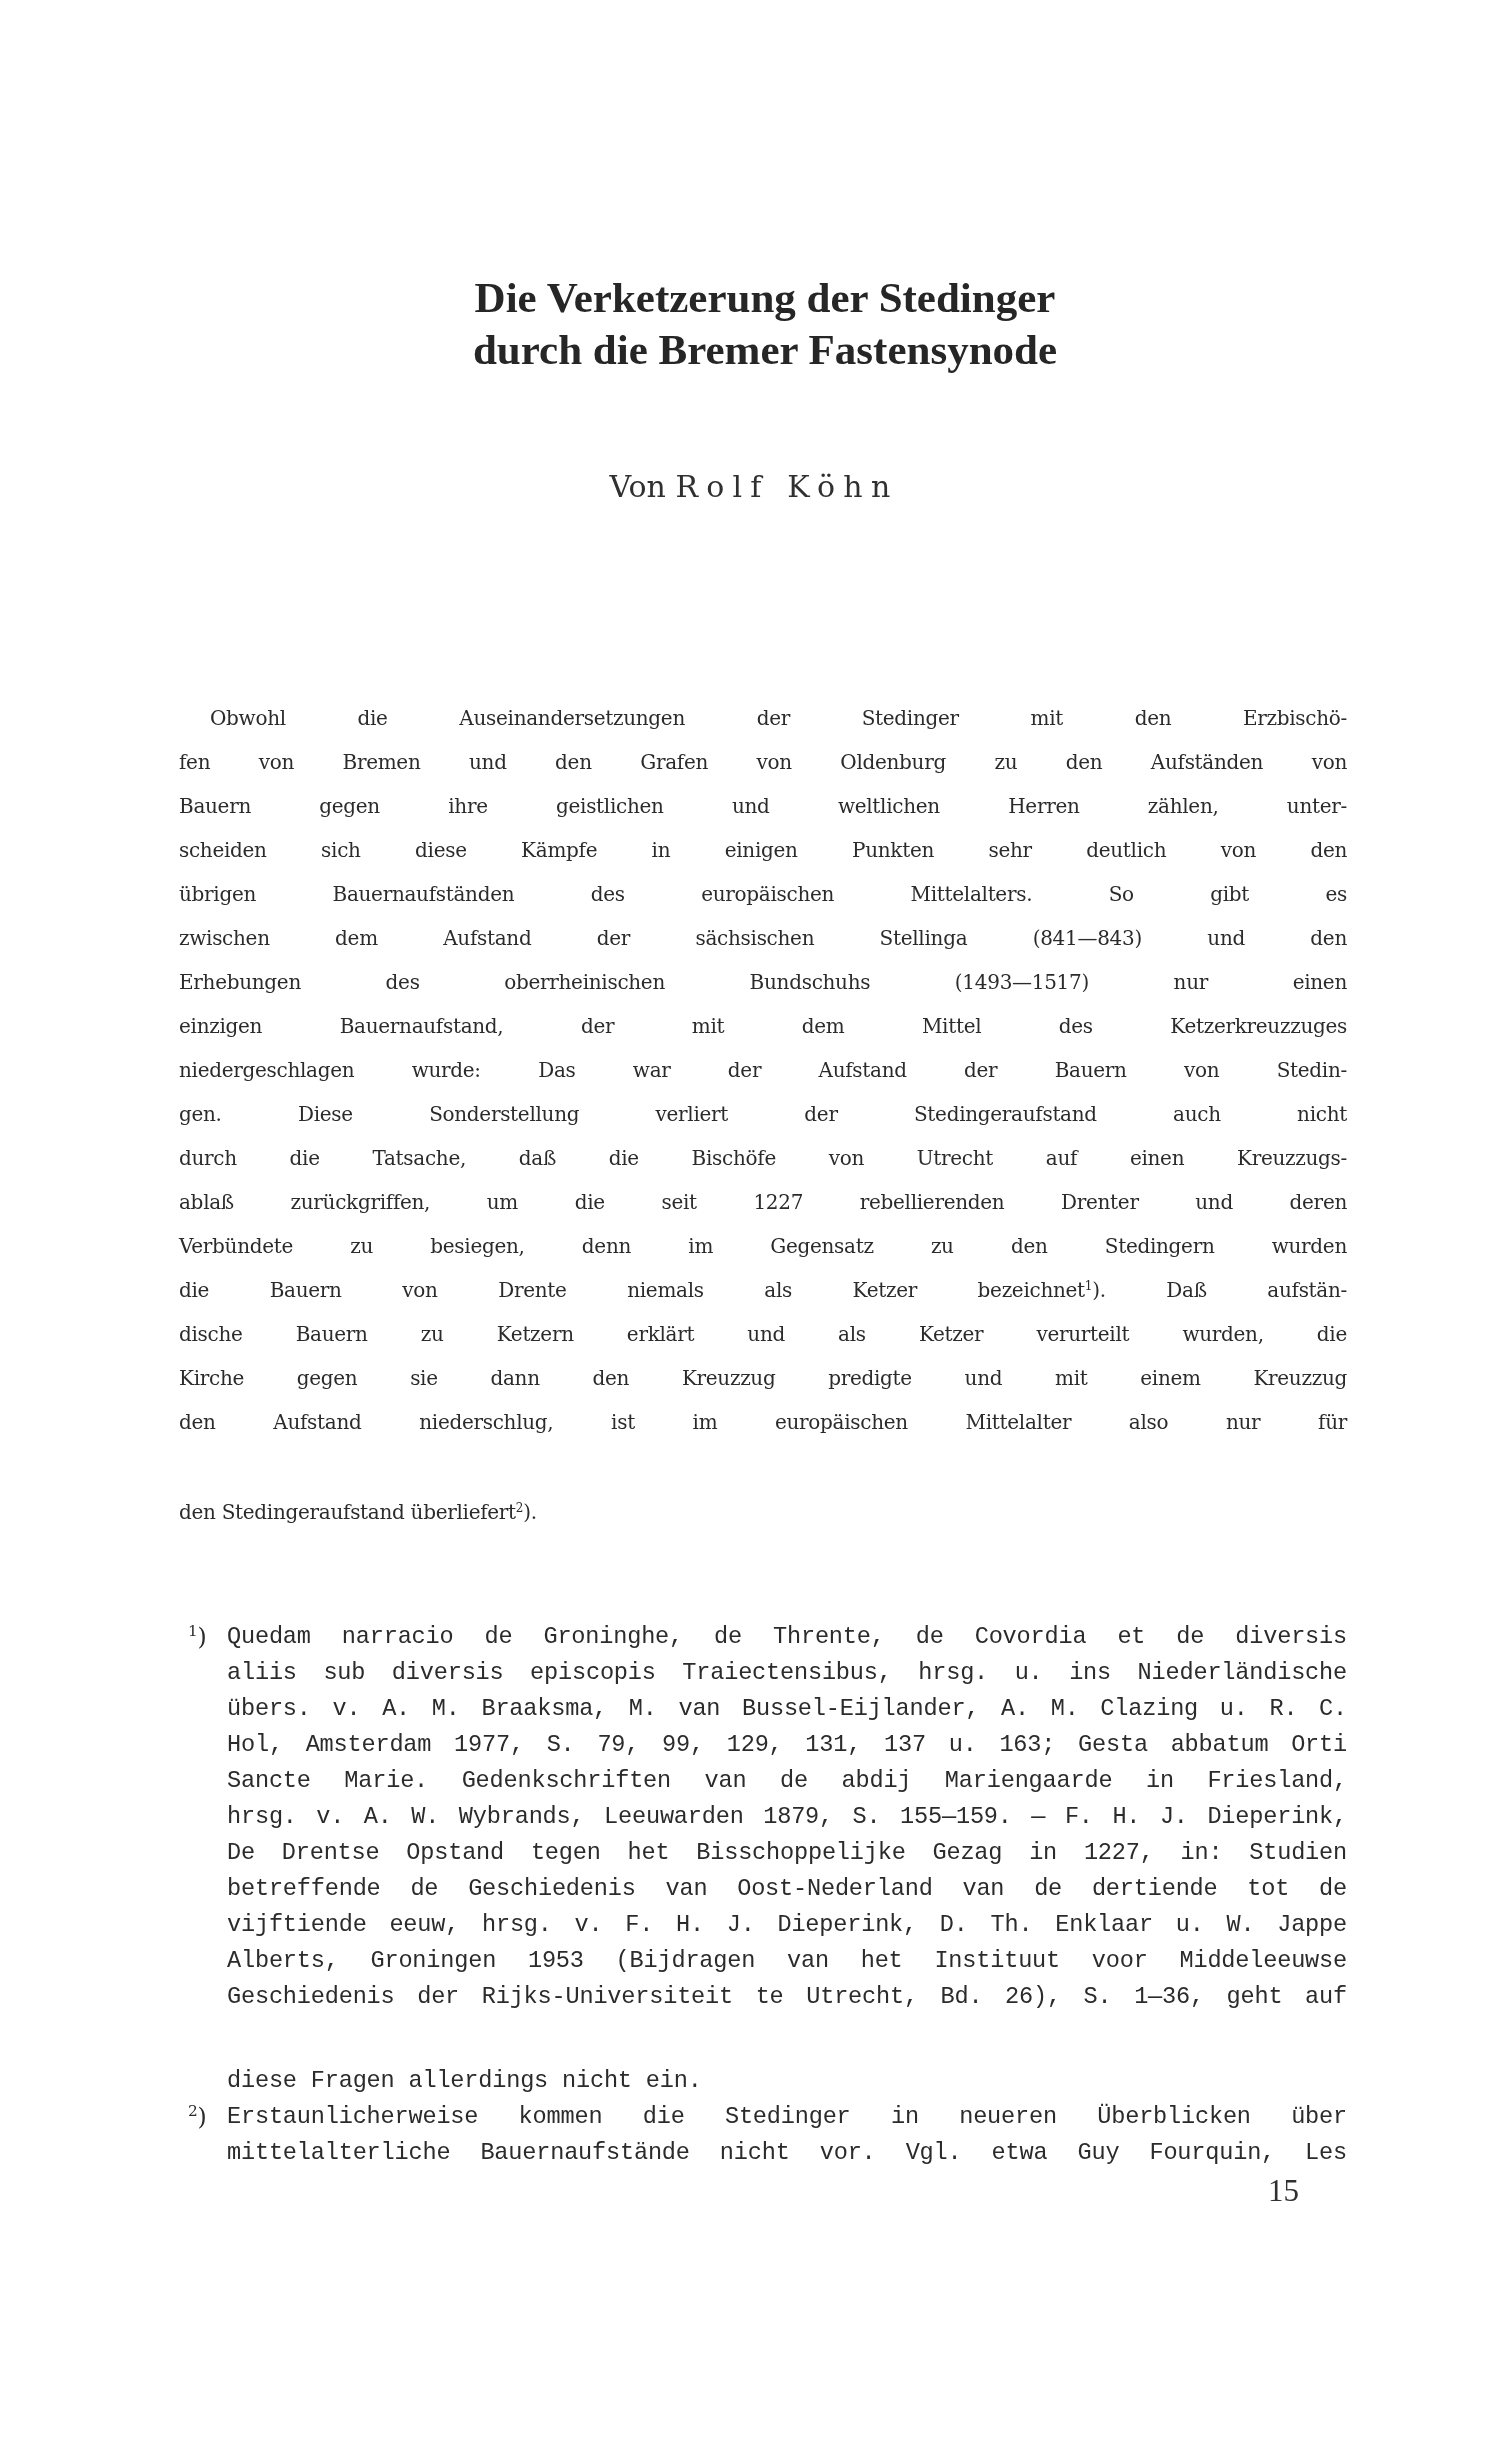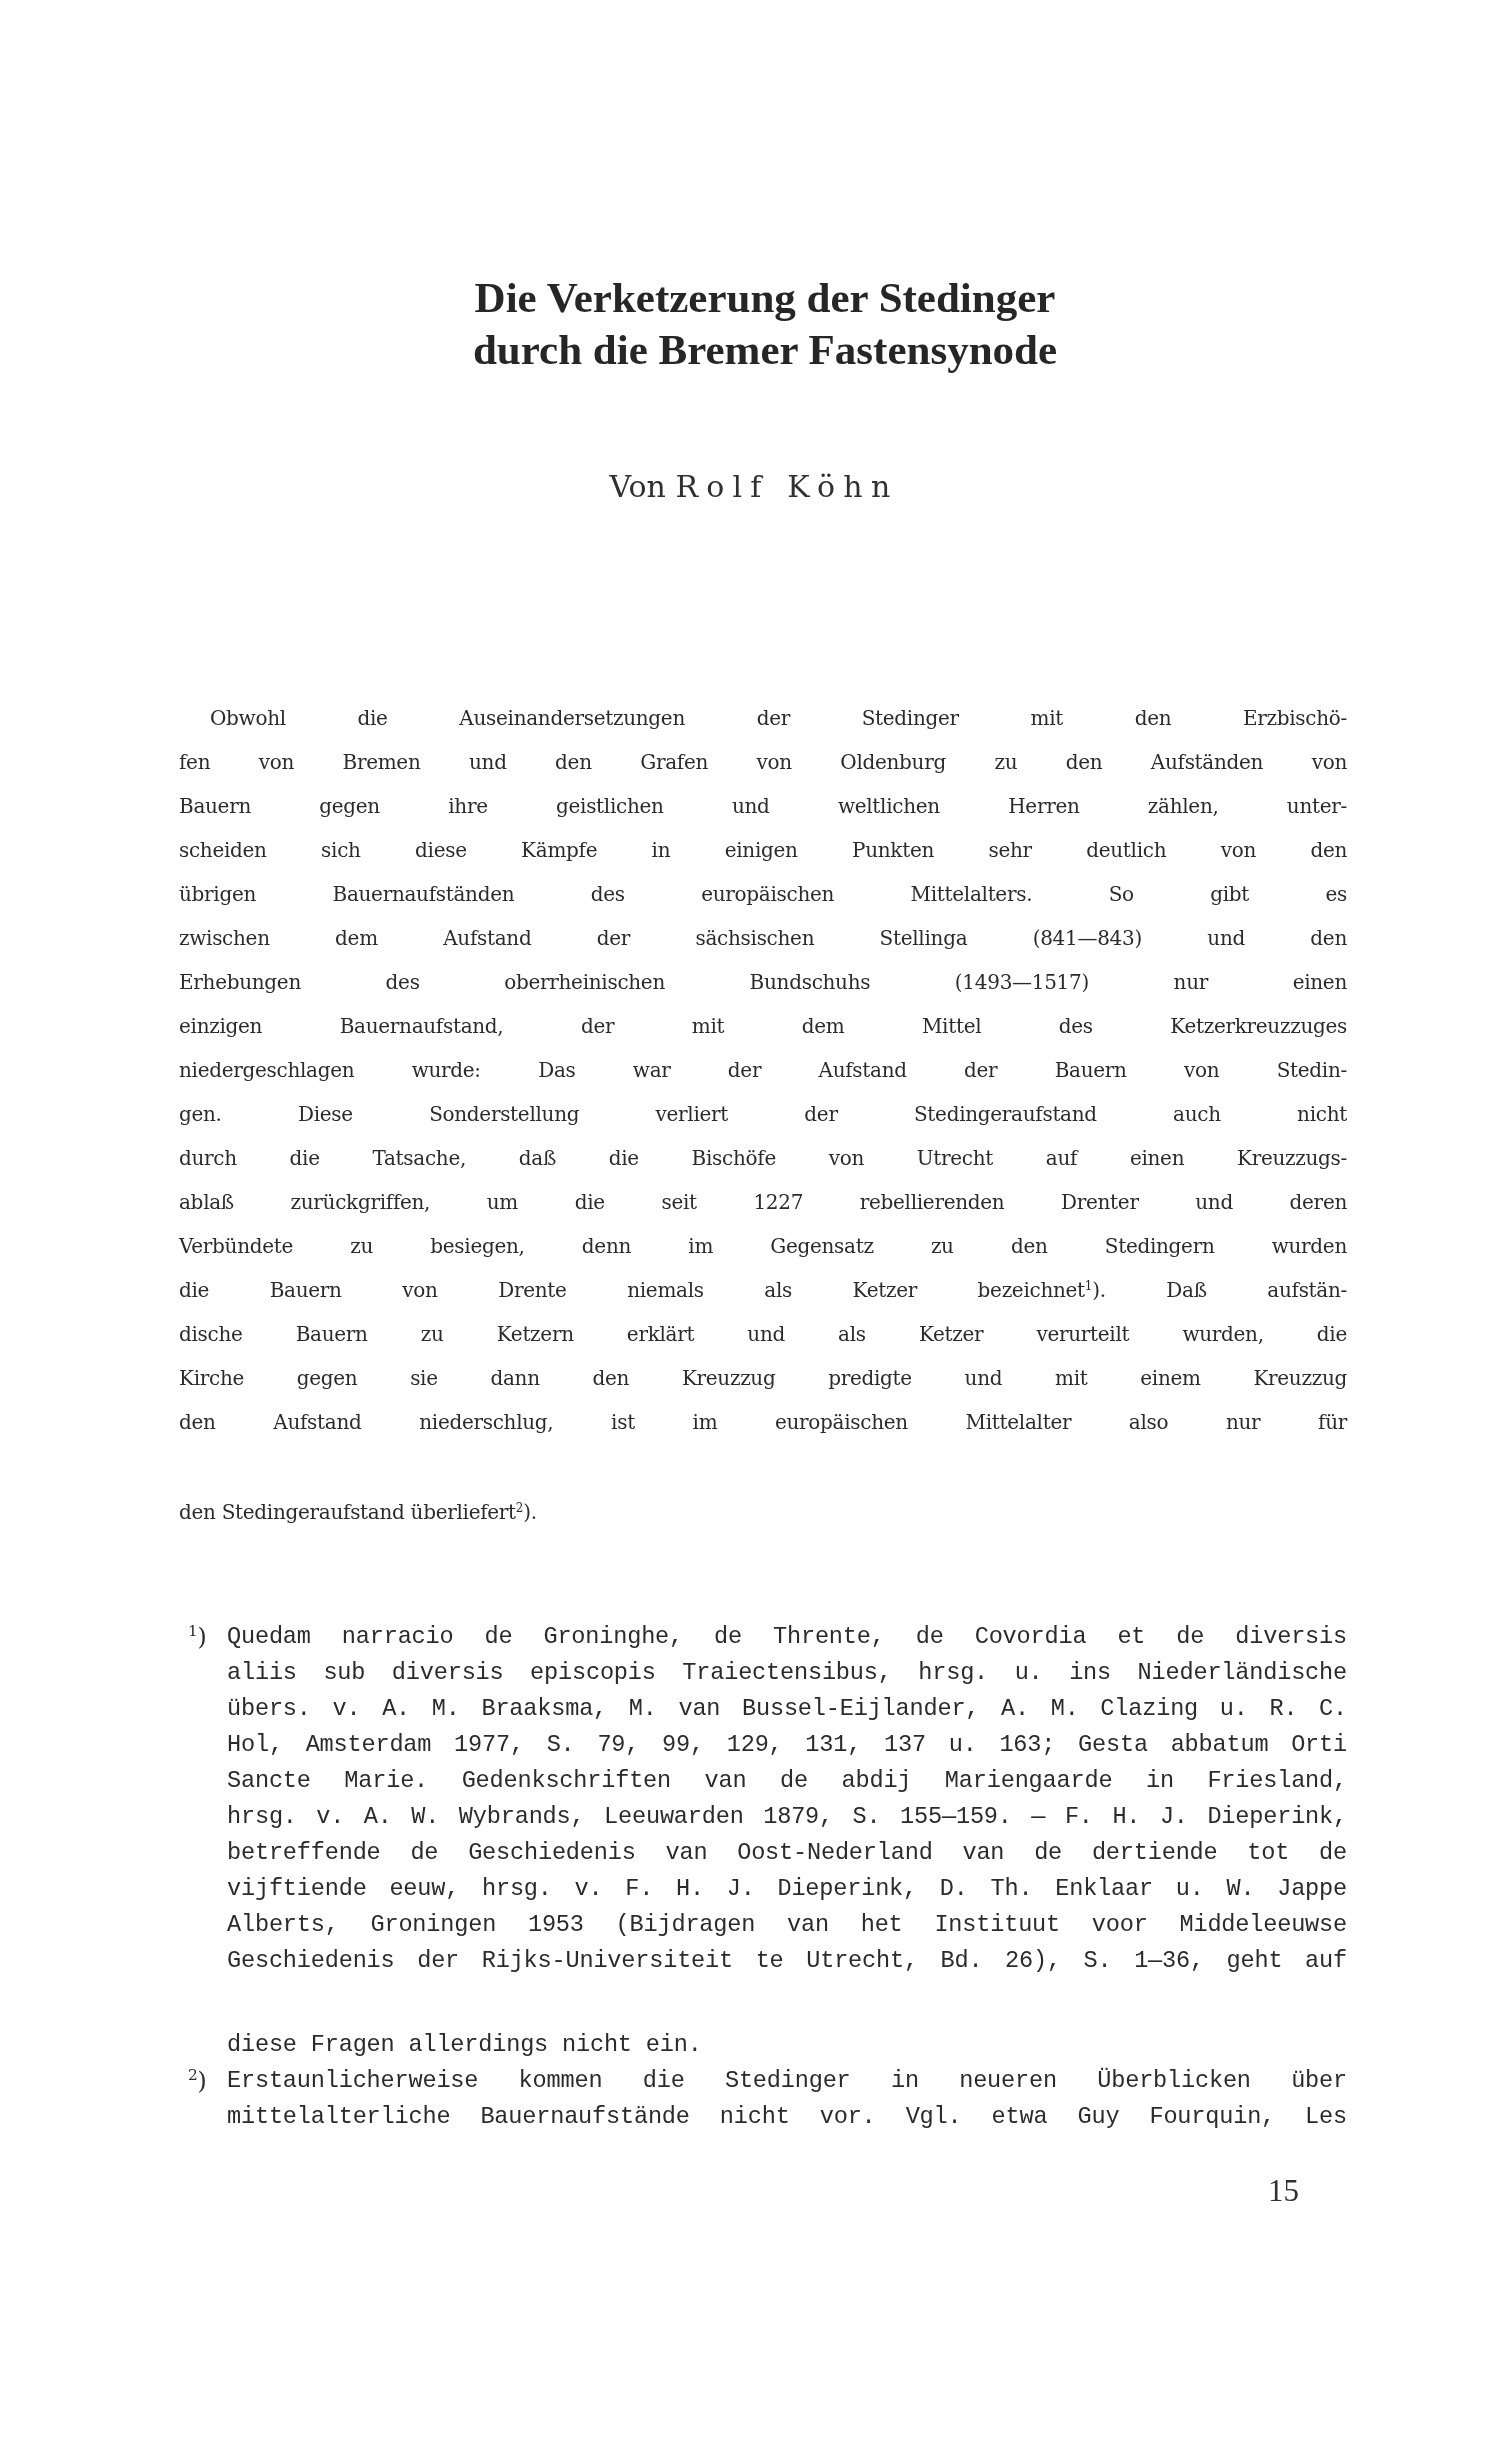--- a/index.html
+++ b/index.html
@@ -66,20 +66,21 @@
 
 <div class="footnotes">
   <div class="fn">
     <span class="marker"><sup>1</sup>)</span>
     <span class="fline">Quedam narracio de Groninghe, de Thrente, de Covordia et de diversis</span>
     <span class="fline">aliis sub diversis episcopis Traiectensibus, hrsg. u. ins Niederländische</span>
     <span class="fline">übers. v. A. M. Braaksma, M. van Bussel-Eijlander, A. M. Clazing u. R. C.</span>
     <span class="fline">Hol, Amsterdam 1977, S. 79, 99, 129, 131, 137 u. 163; Gesta abbatum Orti</span>
     <span class="fline">Sancte Marie. Gedenkschriften van de abdij Mariengaarde in Friesland,</span>
     <span class="fline">hrsg. v. A. W. Wybrands, Leeuwarden 1879, S. 155—159. — F. H. J. Dieperink,</span>
+    <span class="fline">De Drentse Opstand tegen het Bisschoppelijke Gezag in 1227, in: Studien</span>
     <span class="fline">betreffende de Geschiedenis van Oost-Nederland van de dertiende tot de</span>
     <span class="fline">vijftiende eeuw, hrsg. v. F. H. J. Dieperink, D. Th. Enklaar u. W. Jappe</span>
     <span class="fline">Alberts, Groningen 1953 (Bijdragen van het Instituut voor Middeleeuwse</span>
     <span class="fline">Geschiedenis der Rijks-Universiteit te Utrecht, Bd. 26), S. 1—36, geht auf</span>
     <span class="fline last">diese Fragen allerdings nicht ein.</span>
   </div>
   <div class="fn">
     <span class="marker"><sup>2</sup>)</span>
     <span class="fline">Erstaunlicherweise kommen die Stedinger in neueren Überblicken über</span>
     <span class="fline">mittelalterliche Bauernaufstände nicht vor. Vgl. etwa Guy Fourquin, Les</span>

